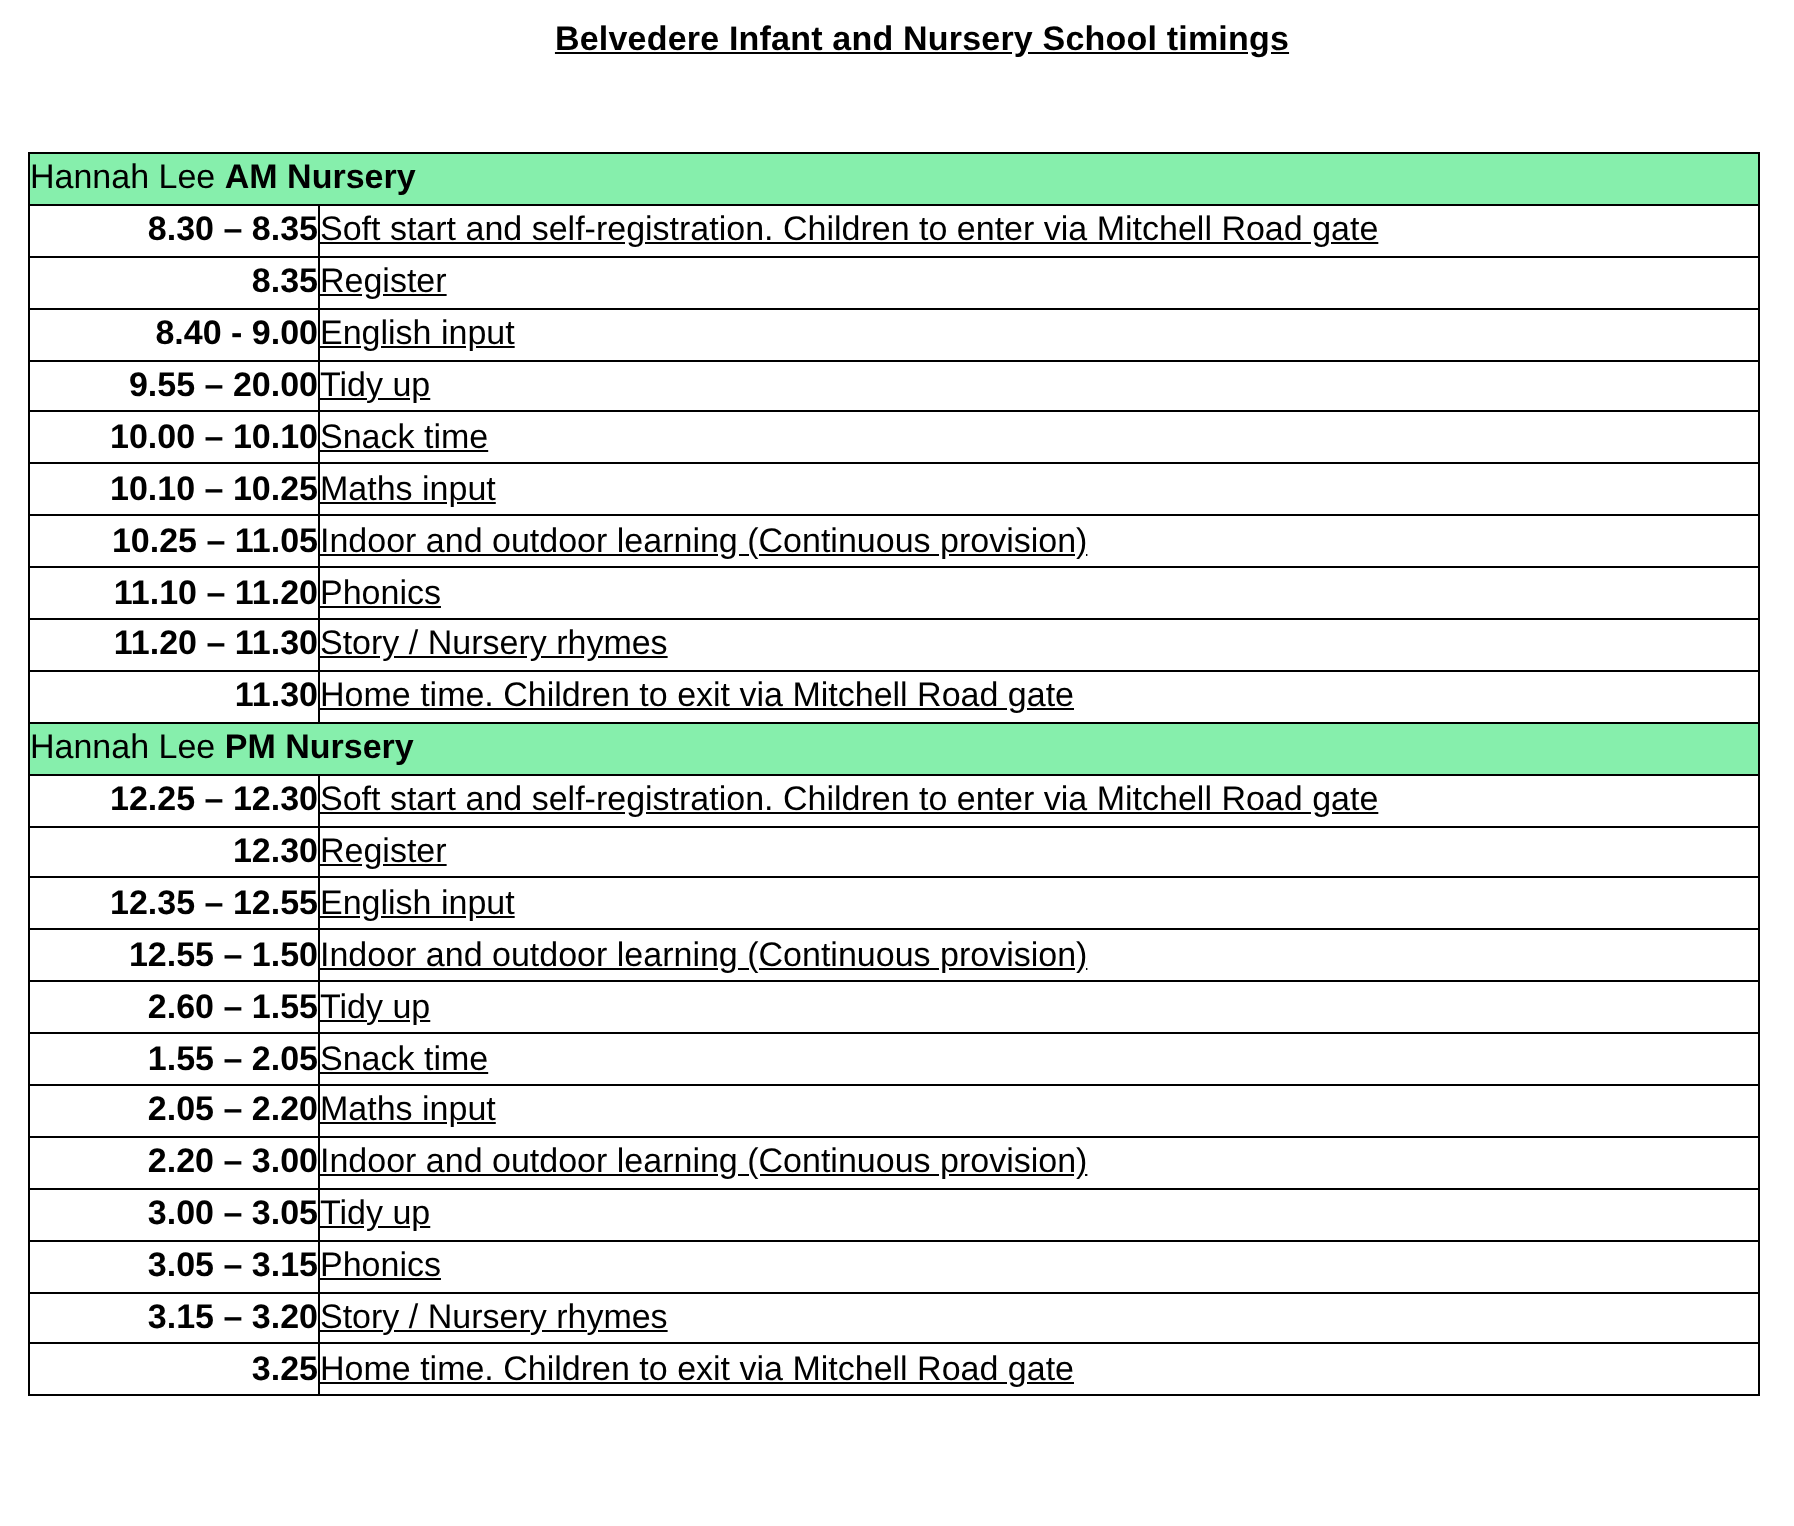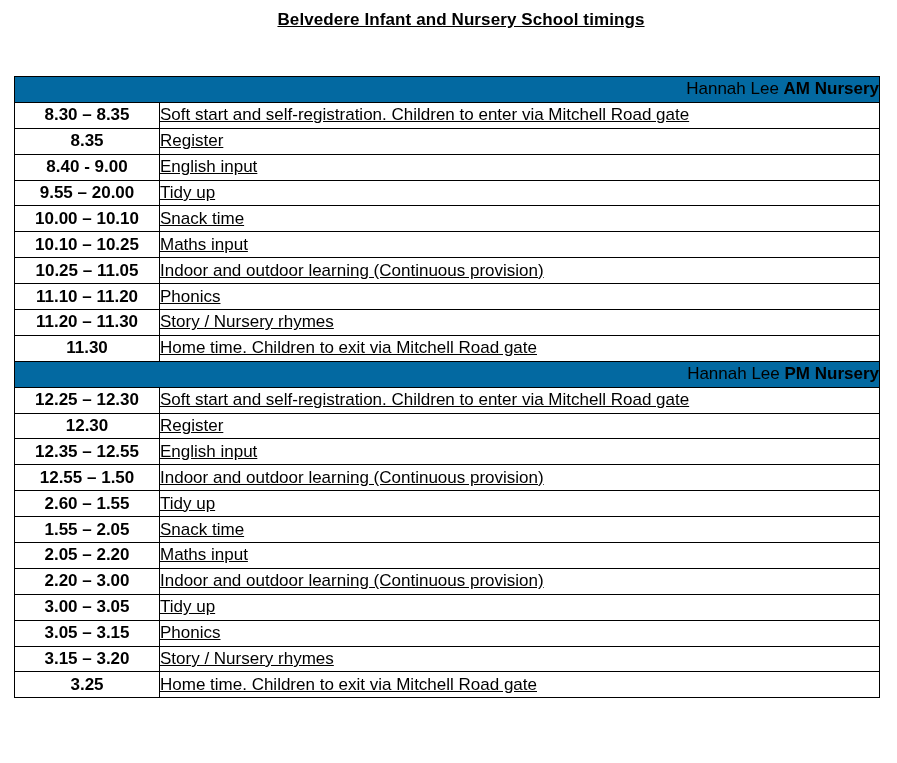--- a/index.html
+++ b/index.html
@@ -37,29 +37,29 @@
     table.timings td {
       border: 1px solid #000000;
       height: 24.9px;
       padding: 0;
       font-size: 17px;
       line-height: 24px;
       white-space: nowrap;
       overflow: hidden;
     }
     td.section-head {
-      background: #0369a1;
-      text-align: right;
+      background: #86efac;
+      text-align: left;
     }
     td.section-head b {
       font-weight: bold;
     }
     td.time-cell {
       width: 144px;
-      text-align: center;
+      text-align: right;
       font-weight: bold;
     }
     td.activity-cell {
       padding-left: 10px;
       text-decoration: underline;
     }
   </style>
 </head>
 <body>
 

